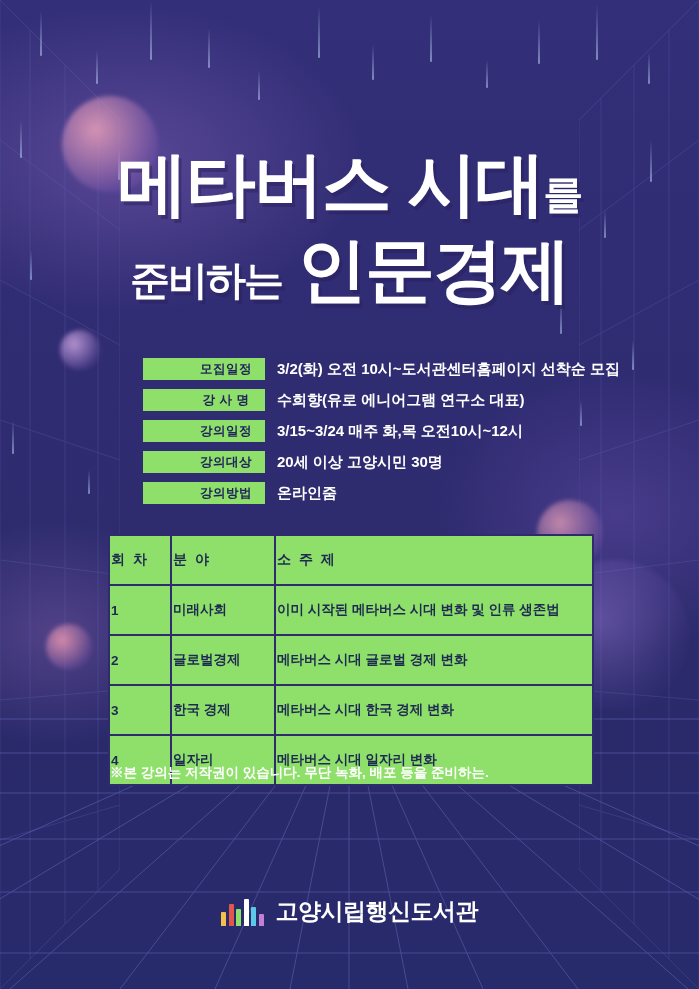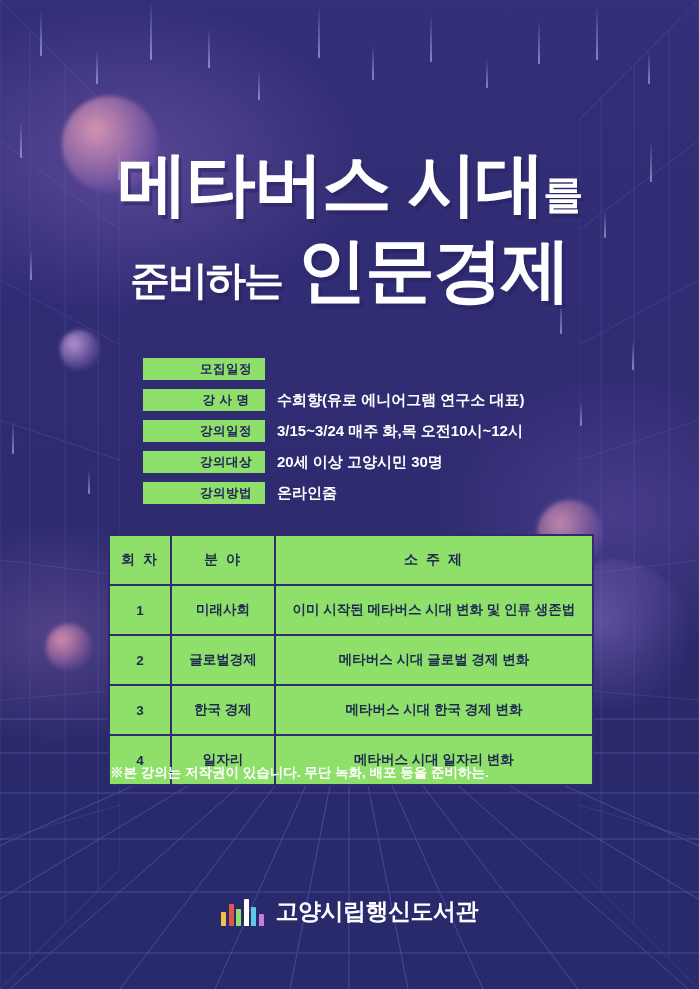--- a/index.html
+++ b/index.html
@@ -139,21 +139,21 @@
   }
   table.curriculum {
     border-collapse: collapse;
     width: 484px;
     table-layout: fixed;
   }
   table.curriculum th,
   table.curriculum td {
     border: 2px solid #2e2b6e;
     height: 46px;
-    text-align: center;
+    text-align: left;
     vertical-align: middle;
     font-weight: bold;
     color: #1f2a52;
   }
   table.curriculum th {
     background: #8ee06a;
     font-size: 14px;
     letter-spacing: 2px;
   }
   table.curriculum td {
@@ -305,20 +305,21 @@
       </div>
       <div class="title-line2">
         <span class="t-sm">준비하는</span>
         <span class="t-big">인문경제</span>
       </div>
     </div>
 
     <div class="info">
       <div class="info-row">
         <div class="info-label">모집일정</div>
+        <div class="info-value">3/2(화) 오전 10시~도서관센터홈페이지 선착순 모집</div>
       </div>
       <div class="info-row">
         <div class="info-label">강 사 명</div>
         <div class="info-value">수희향(유로 에니어그램 연구소 대표)</div>
       </div>
       <div class="info-row">
         <div class="info-label">강의일정</div>
         <div class="info-value">3/15~3/24 매주 화,목 오전10시~12시</div>
       </div>
       <div class="info-row">

